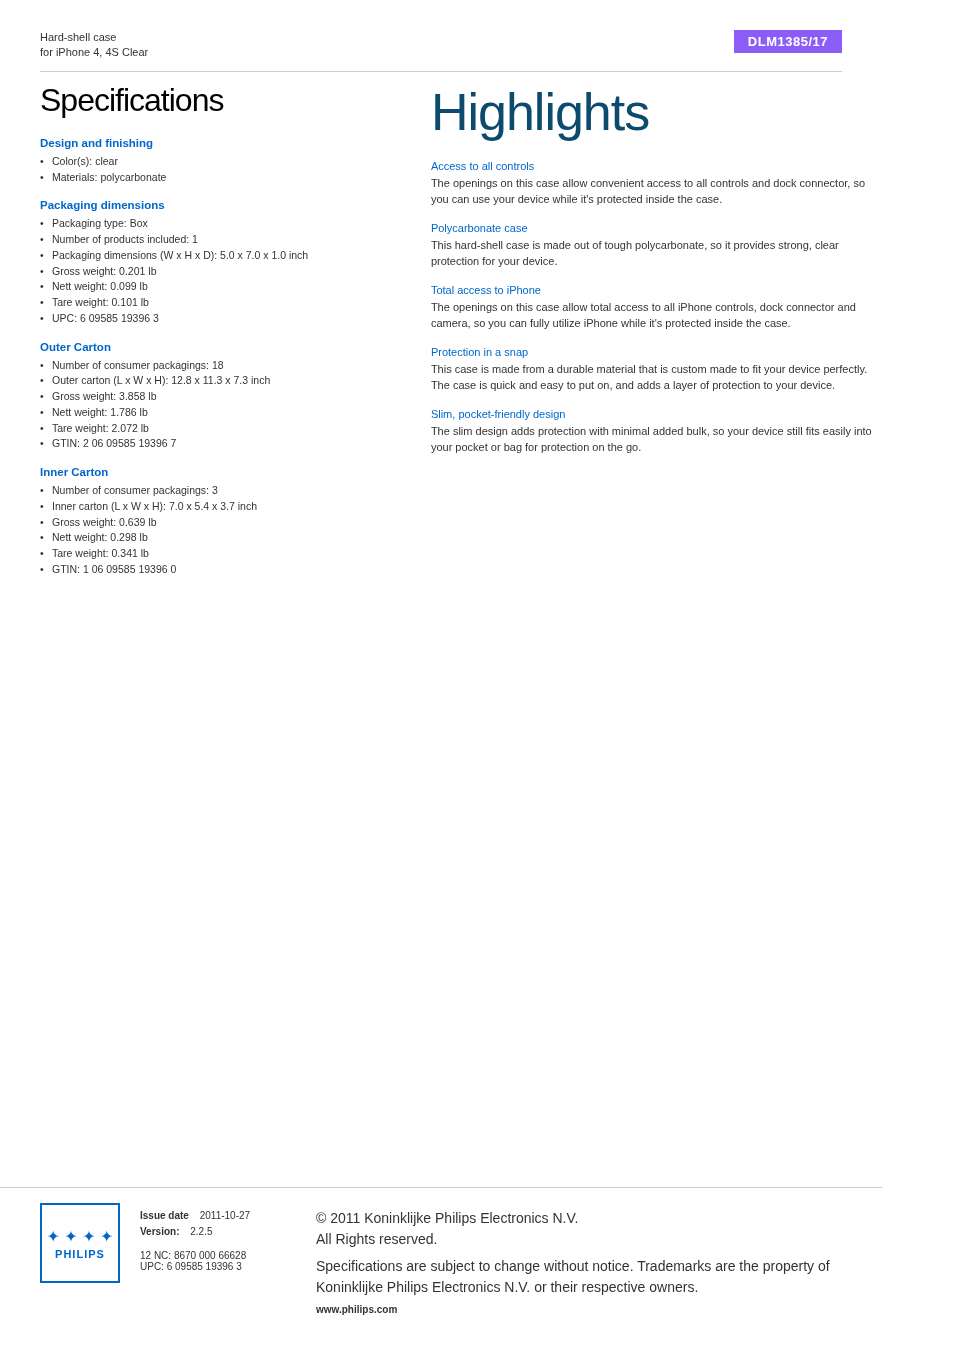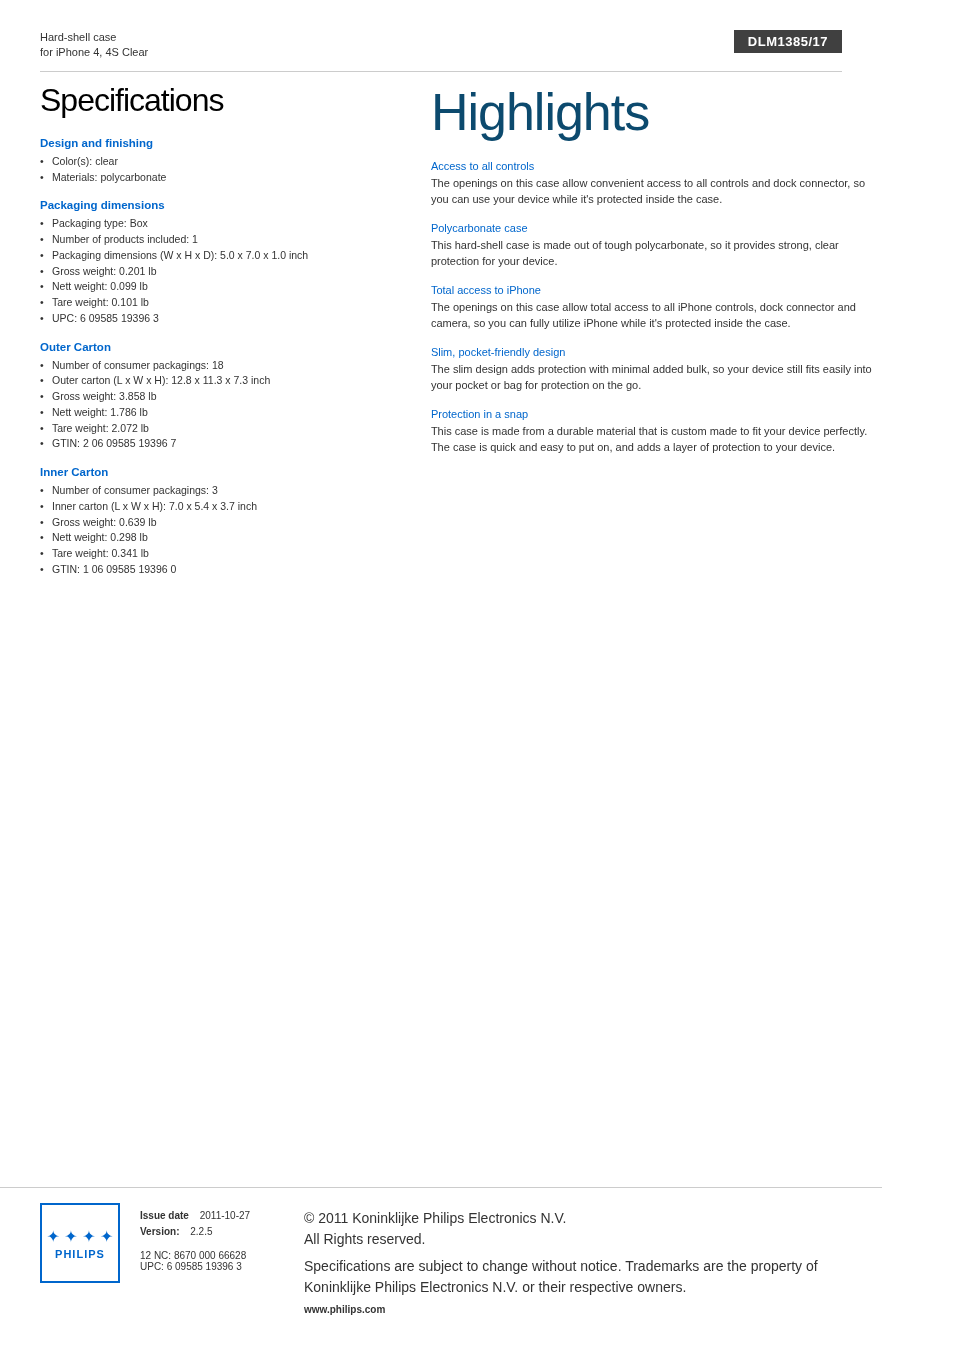--- a/index.html
+++ b/index.html
@@ -28,21 +28,21 @@
       margin-bottom: 10px;
     }
 
     .product-title-block {
       font-size: 11px;
       line-height: 1.4;
       color: #333;
     }
 
     .model-badge {
-      background: #404040;
+      background: #8b5cf6;
       color: #fff;
       font-size: 13px;
       font-weight: bold;
       padding: 4px 14px;
       letter-spacing: 0.5px;
     }
 
     
     .main-content {
       display: flex;
@@ -147,21 +147,21 @@
       display: flex;
       align-items: flex-start;
       padding: 15px 40px;
       border-top: 1px solid #ccc;
       gap: 20px;
     }
 
     .footer-info {
       display: flex;
       flex: 1;
-      gap: 24px;
+      gap: 36px;
       font-size: 10px;
       color: #333;
       margin-top: 5px;
     }
 
     .footer-left {
       min-width: 140px;
     }
 
     .footer-right {
@@ -290,27 +290,27 @@
         <div class="highlight-heading">Polycarbonate case</div>
         <div class="highlight-text">This hard-shell case is made out of tough polycarbonate, so it provides strong, clear protection for your device.</div>
       </div>
 
       <div class="highlight-item">
         <div class="highlight-heading">Total access to iPhone</div>
         <div class="highlight-text">The openings on this case allow total access to all iPhone controls, dock connector and camera, so you can fully utilize iPhone while it's protected inside the case.</div>
       </div>
 
       <div class="highlight-item">
+        <div class="highlight-heading">Protection in a snap</div>
+        <div class="highlight-text">This case is made from a durable material that is custom made to fit your device perfectly. The case is quick and easy to put on, and adds a layer of protection to your device.</div>
+      </div>
+
+      <div class="highlight-item">
         <div class="highlight-heading">Slim, pocket-friendly design</div>
         <div class="highlight-text">The slim design adds protection with minimal added bulk, so your device still fits easily into your pocket or bag for protection on the go.</div>
-      </div>
-
-      <div class="highlight-item">
-        <div class="highlight-heading">Protection in a snap</div>
-        <div class="highlight-text">This case is made from a durable material that is custom made to fit your device perfectly. The case is quick and easy to put on, and adds a layer of protection to your device.</div>
       </div>
     </div>
 
   </div>
 
   <div class="footer">
 
     <div class="philips-logo-container">
       <div class="philips-logo-stars">✦ ✦ ✦ ✦</div>
       <div class="philips-logo-text">PHILIPS</div>

